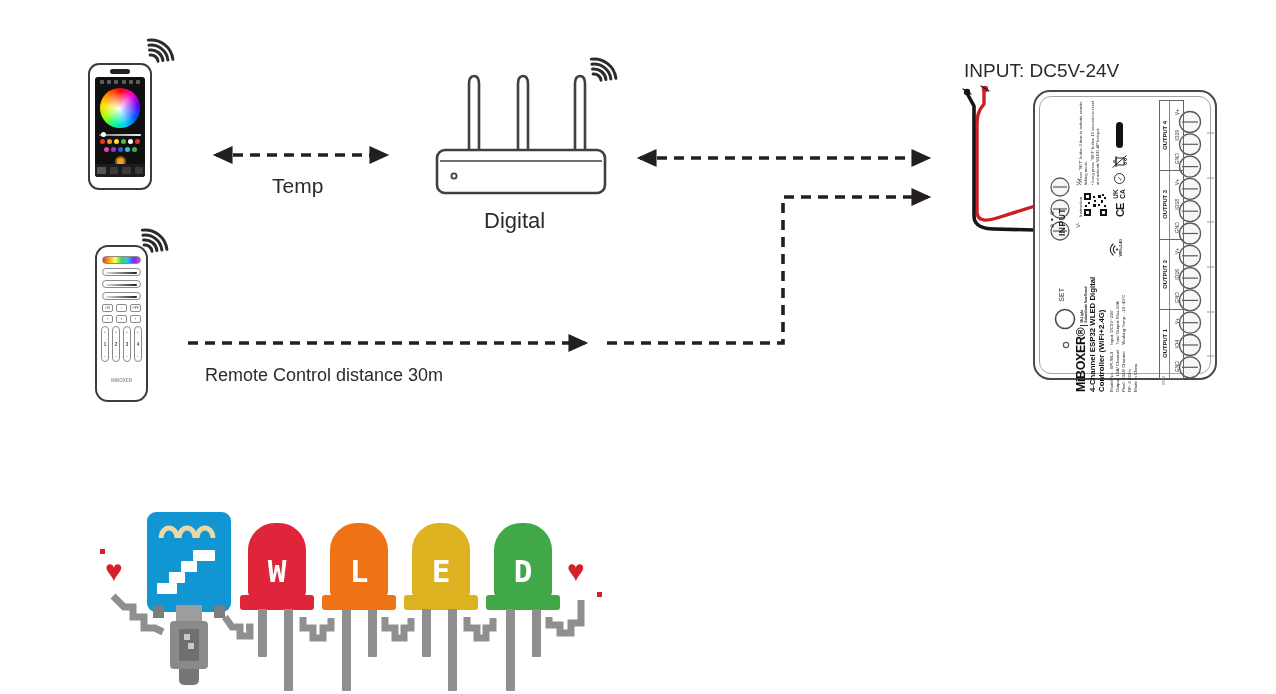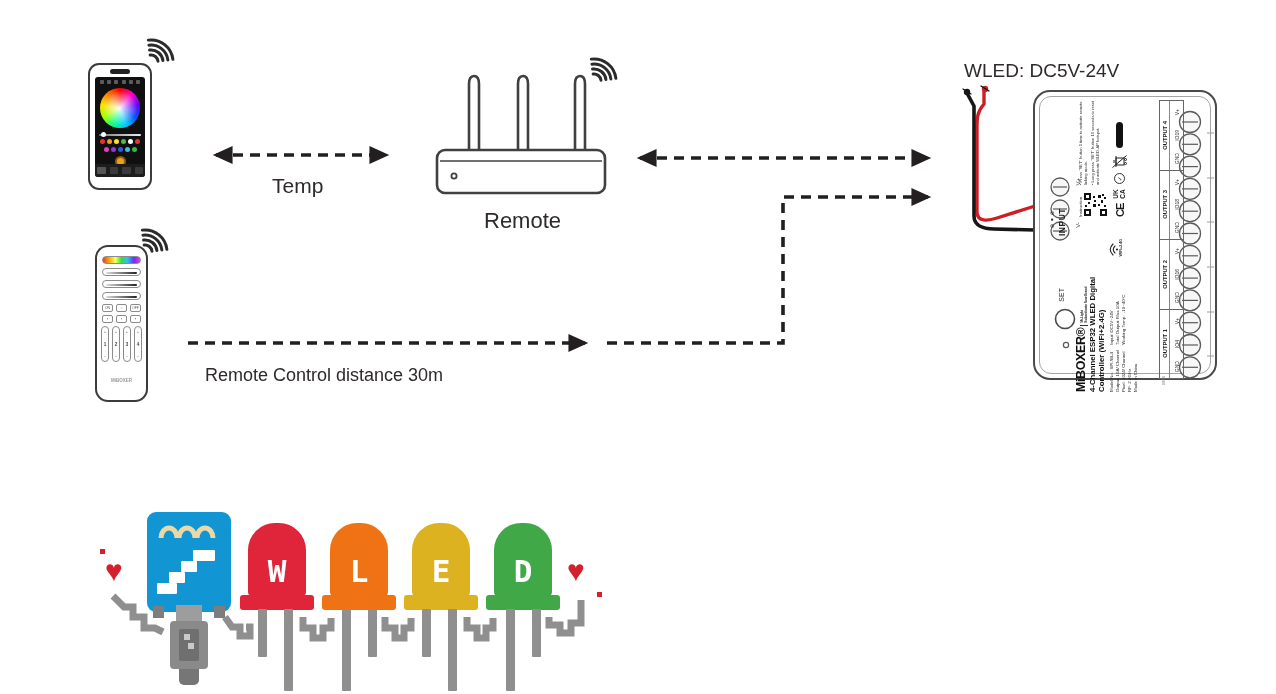--- a/index.html
+++ b/index.html
@@ -271,23 +271,23 @@
       <div class="zone">
           <span>+</span>
           <b>4</b>
           <span>−</span>
         </div>
     </div>
     <div class="rbrand">MiBOXER</div>
   </div>
 
   <div id="wifi-label" class="diagram-label">Temp</div>
-  <div id="router-label" class="diagram-label">Remote</div>
+  <div id="router-label" class="diagram-label">Digital</div>
   <div id="remote-label" class="diagram-label">Remote Control distance 30m</div>
-  <div id="input-label" class="diagram-label">WLED: DC5V-24V</div>
+  <div id="input-label" class="diagram-label">INPUT: DC5V-24V</div>
 
   <div id="controller" class="abs">
     <div class="inner"></div>
 
     <svg class="abs" width="184" height="290" style="left:0;top:0">
       <g fill="#f7f7f7" stroke="#5a5a5a" stroke-width="1.3">
         <circle cx="155" cy="30" r="10.5"></circle>
           <circle cx="155" cy="52.3" r="10.5"></circle>
         <circle cx="155" cy="74.6" r="10.5"></circle>
           <circle cx="155" cy="96.9" r="10.5"></circle>

